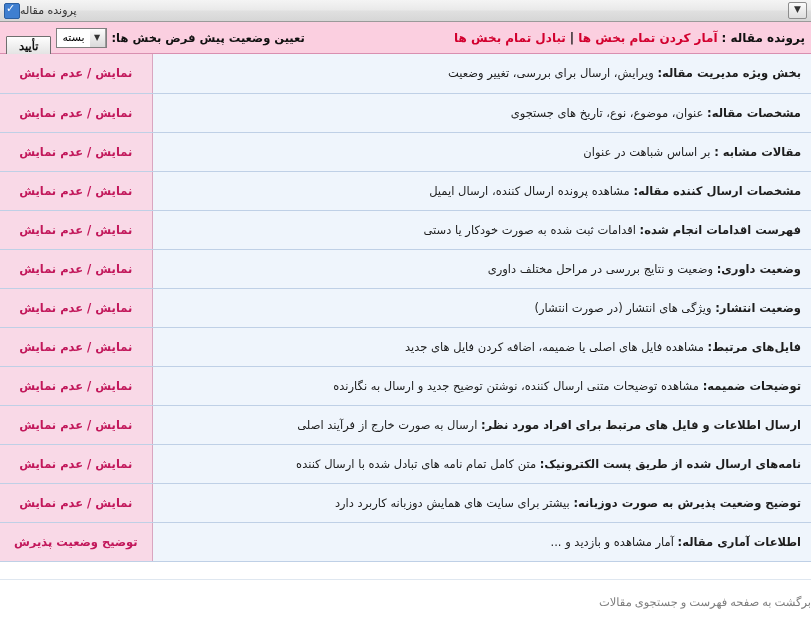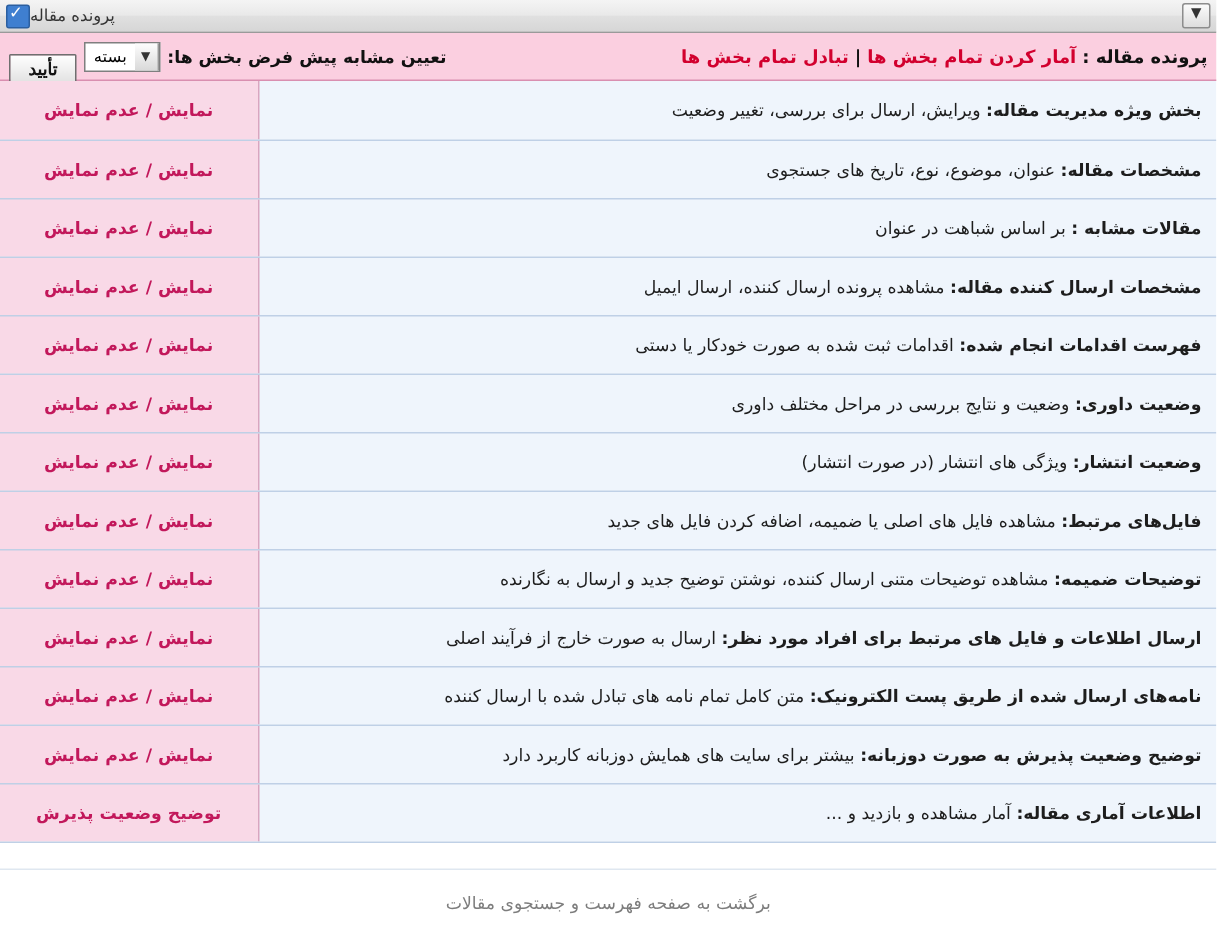--- a/index.html
+++ b/index.html
@@ -169,38 +169,39 @@
     background: #eff5fc;
     text-align: right;
     font-size: 11.5px;
     color: #1d1d1d;
     margin-left: 32px;
   }
   td.desc b {
     font-weight: bold;
   }
   td.action {
-    width: 172px;
+    width: 152px;
     background: #f9d9e7;
     border-right: 1px solid #d9a6c0;
     text-align: center;
     font-size: 11.5px;
     font-weight: bold;
     color: #c2185b;
     cursor: pointer;
     white-space: nowrap;
   }
   
   .footer {
     height: 44px;
     display: flex;
     align-items: center;
-    justify-content: center;
+    justify-content: flex-start;
     background: #ffffff;
     border-top: 1px solid #dfe7f0;
+    font-family: Liberation Serif, serif;
   }
   .footer a {
     color: #7d7d7d;
     font-size: 11.5px;
     text-decoration: none;
     cursor: pointer;
   }
 </style>
 </head>
 <body>
@@ -216,21 +217,21 @@
   </div>
 
   <div class="headerbar">
     <div class="headerbar-right">
       <span>پرونده مقاله :</span>
       <a class="link-red">آمار کردن تمام بخش ها</a>
       <span class="sep">|</span>
       <a class="link-red">تبادل تمام بخش ها</a>
     </div>
     <div class="headerbar-left">
-      <span class="hb-label">تعیین مشابه پیش فرض بخش ها:</span>
+      <span class="hb-label">تعیین وضعیت پیش فرض بخش ها:</span>
       <span class="select-box">
         <span class="sel-arrow">▼</span>
         <span class="sel-text">بسته</span>
       </span>
       <button class="btn">تأیید</button>
     </div>
   </div>
 
   <div class="table-wrap">
     <table class="rows">

